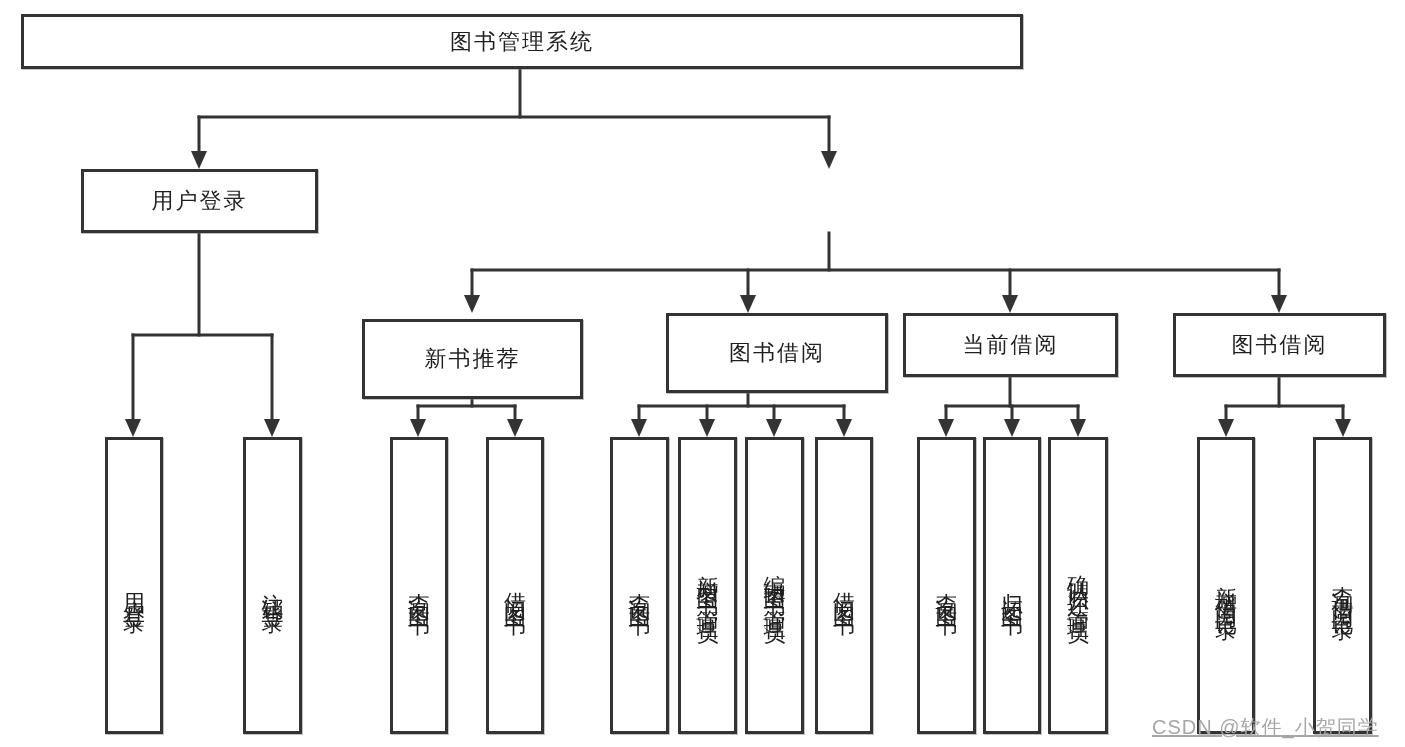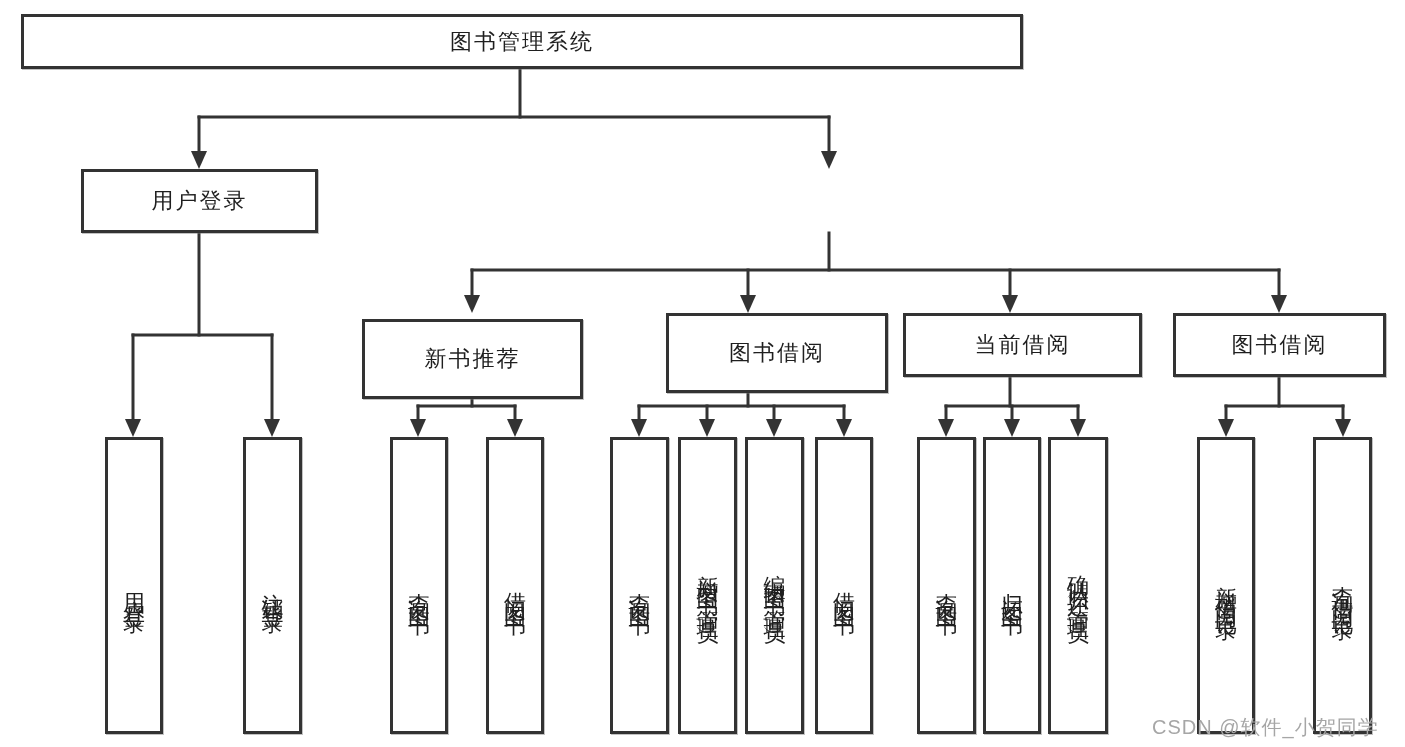--- a/index.html
+++ b/index.html
@@ -48,20 +48,21 @@
   }
   .watermark {
     position: absolute;
     left: 1152px;
     top: 714px;
     font-size: 20px;
     letter-spacing: 1px;
     color: #a6a6a6;
     white-space: nowrap;
     z-index: 5;
+    text-decoration: underline;
   }
 </style>
 </head>
 <body>
 
 <div class="stage">
 
   <svg id="connectors" viewBox="0 0 1405 747" xmlns="http://www.w3.org/2000/svg">
 
     <g>
@@ -137,21 +138,21 @@
       <polygon points="1335,419 1351,419 1343,437"></polygon>
     </g>
   </svg>
 
   <div class="box" style="left:21px;top:14px;width:1002px;height:55px">图书管理系统</div>
 
   <div class="box" style="left:81px;top:169px;width:237px;height:64px">用户登录</div>
 
   <div class="box" style="left:362px;top:319px;width:221px;height:80px">新书推荐</div>
   <div class="box" style="left:666px;top:313px;width:222px;height:80px">图书借阅</div>
-  <div class="box" style="left:903px;top:313px;width:239px;height:64px">当前借阅</div>
+  <div class="box" style="left:903px;top:313px;width:215px;height:64px">当前借阅</div>
   <div class="box" style="left:1173px;top:313px;width:213px;height:64px">图书借阅</div>
 
   <div class="box v" style="left:105px;top:437px;width:58px;height:297px">用户登录</div>
   <div class="box v" style="left:243px;top:437px;width:59px;height:297px">注销登录</div>
 
   <div class="box v" style="left:390px;top:437px;width:58px;height:297px">查询图书</div>
   <div class="box v" style="left:486px;top:437px;width:58px;height:297px">借阅图书</div>
 
   <div class="box v" style="left:610px;top:437px;width:59px;height:297px">查询图书</div>
   <div class="box v" style="left:678px;top:437px;width:59px;height:297px">新增图书（管理员）</div>

